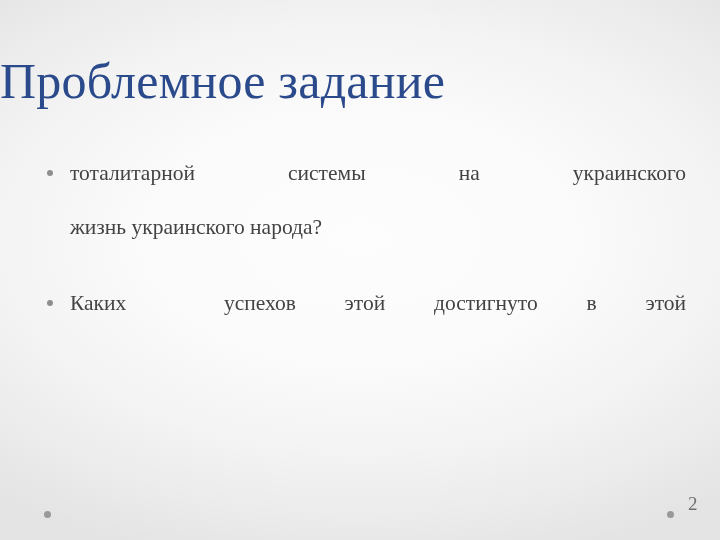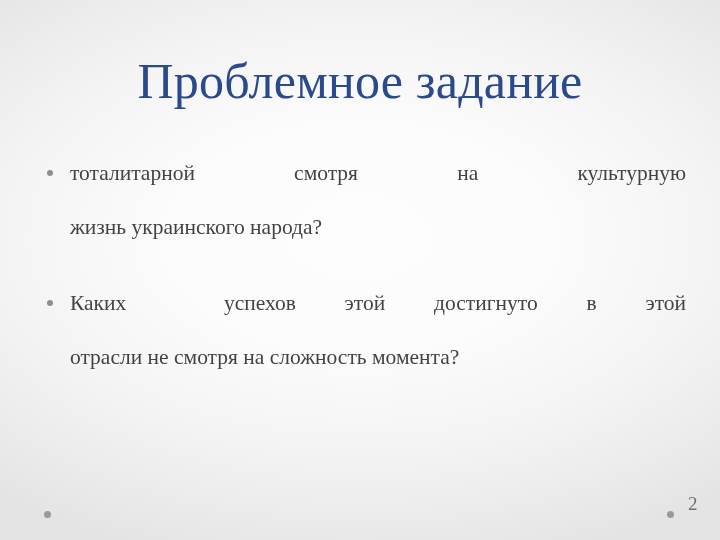--- a/index.html
+++ b/index.html
@@ -24,21 +24,20 @@
     font-family: "Liberation Serif", "DejaVu Serif", serif;
     -webkit-font-smoothing: antialiased;
   }
 
   
   #slide-title {
     position: absolute;
     left: 0;
     top: 52px;
     width: 720px;
-    text-align: center;
     color: #2b4a8b;
     font-family: "Liberation Serif", "DejaVu Serif", serif;
     font-size: 50px;
     line-height: 58px;
     letter-spacing: 0.2px;
     white-space: nowrap;
     font-weight: 400;
   }
 
   
@@ -125,28 +124,27 @@
 <body>
 
 <div id="slide">
 
   <div id="slide-title">Проблемное задание</div>
 
   <div id="body-block">
 
     <div class="bullet-item">
       <span class="bullet-dot"></span>
-      <span class="ln">тоталитарной смотря на культурную</span>
+      <span class="ln">тоталитарной системы на украинского</span>
       <span class="ln last">жизнь украинского народа?</span>
     </div>
 
     <div class="bullet-item">
       <span class="bullet-dot"></span>
       <span class="ln">Каких  успехов этой достигнуто в этой</span>
-      <span class="ln last">отрасли не смотря на сложность момента?</span>
     </div>
 
   </div>
 
   <span id="footer-dot-left" class="footer-dot"></span>
 
   <span id="footer-dot-right" class="footer-dot"></span>
 
   <div id="page-number">2</div>
 

